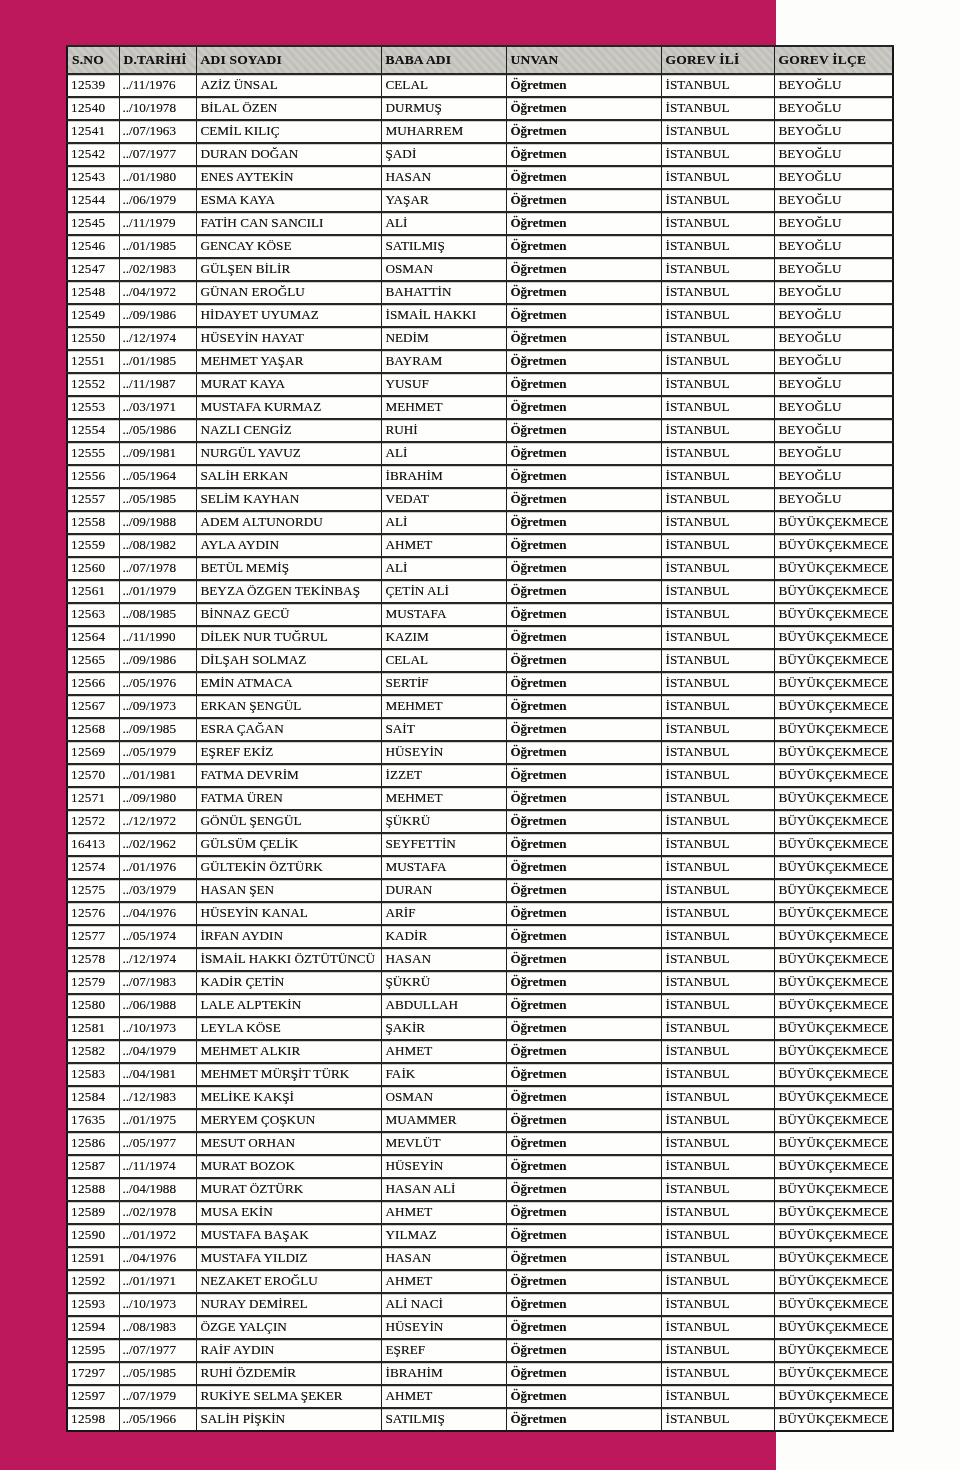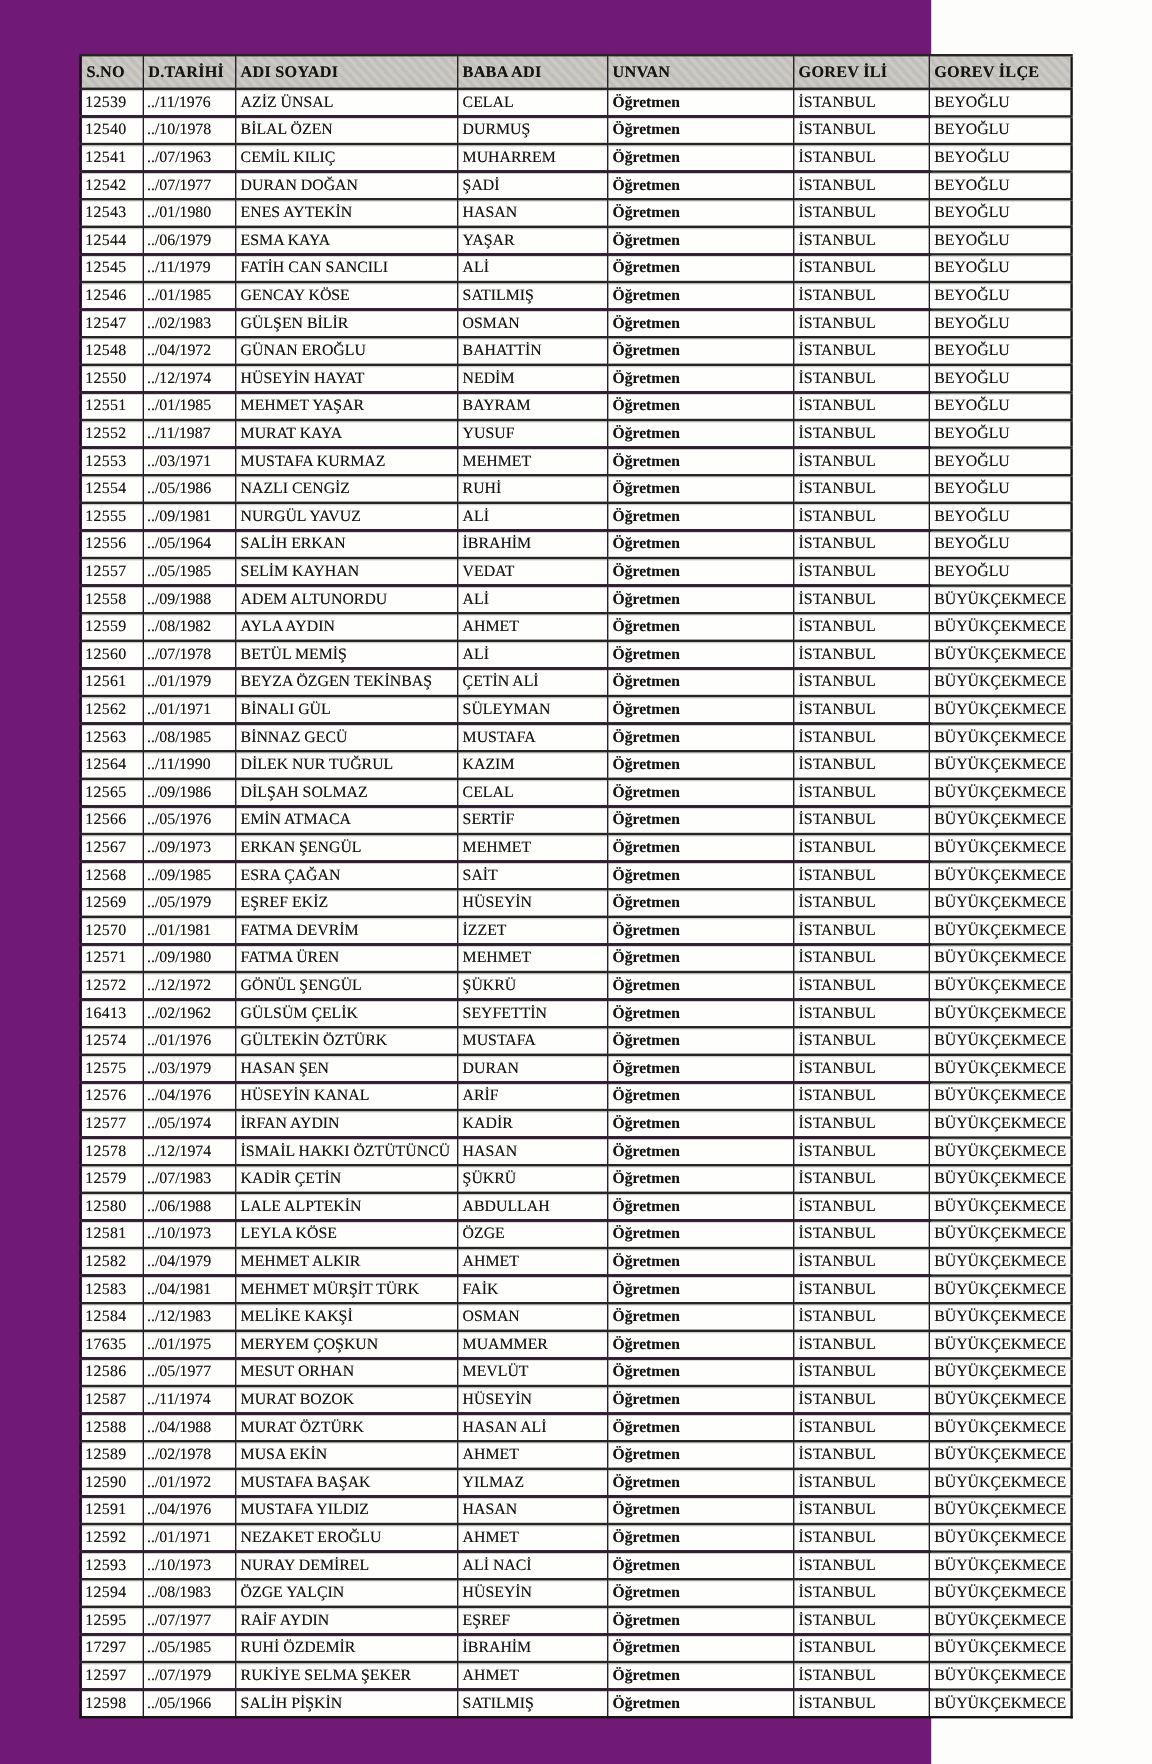--- a/index.html
+++ b/index.html
@@ -8,21 +8,21 @@
     width: 960px;
     height: 1470px;
     background: #fdfdfc;
     overflow: hidden;
     font-family: "Liberation Serif", "DejaVu Serif", serif;
   }
   .page {
     position: relative;
     width: 776px;
     height: 1470px;
-    background: #701a75;
+    background: #be185d;
   }
   table.doc-table {
     position: absolute;
     left: 66px;
     top: 45px;
     width: 826px;
     border-collapse: collapse;
     table-layout: fixed;
     border: 2.5px solid #161616;
   }
@@ -167,20 +167,29 @@
         <tr>
           <td class="c-sno">12548</td>
           <td class="c-date">../04/1972</td>
           <td class="c-name">GÜNAN EROĞLU</td>
           <td class="c-father">BAHATTİN</td>
           <td class="c-title">Öğretmen</td>
           <td class="c-province">İSTANBUL</td>
           <td class="c-district">BEYOĞLU</td>
         </tr>
         <tr>
+          <td class="c-sno">12549</td>
+          <td class="c-date">../09/1986</td>
+          <td class="c-name">HİDAYET UYUMAZ</td>
+          <td class="c-father">İSMAİL HAKKI</td>
+          <td class="c-title">Öğretmen</td>
+          <td class="c-province">İSTANBUL</td>
+          <td class="c-district">BEYOĞLU</td>
+        </tr>
+        <tr>
           <td class="c-sno">12550</td>
           <td class="c-date">../12/1974</td>
           <td class="c-name">HÜSEYİN HAYAT</td>
           <td class="c-father">NEDİM</td>
           <td class="c-title">Öğretmen</td>
           <td class="c-province">İSTANBUL</td>
           <td class="c-district">BEYOĞLU</td>
         </tr>
         <tr>
           <td class="c-sno">12551</td>
@@ -275,29 +284,20 @@
         <tr>
           <td class="c-sno">12561</td>
           <td class="c-date">../01/1979</td>
           <td class="c-name">BEYZA ÖZGEN TEKİNBAŞ</td>
           <td class="c-father">ÇETİN ALİ</td>
           <td class="c-title">Öğretmen</td>
           <td class="c-province">İSTANBUL</td>
           <td class="c-district">BÜYÜKÇEKMECE</td>
         </tr>
         <tr>
-          <td class="c-sno">12562</td>
-          <td class="c-date">../01/1971</td>
-          <td class="c-name">BİNALI GÜL</td>
-          <td class="c-father">SÜLEYMAN</td>
-          <td class="c-title">Öğretmen</td>
-          <td class="c-province">İSTANBUL</td>
-          <td class="c-district">BÜYÜKÇEKMECE</td>
-        </tr>
-        <tr>
           <td class="c-sno">12563</td>
           <td class="c-date">../08/1985</td>
           <td class="c-name">BİNNAZ GECÜ</td>
           <td class="c-father">MUSTAFA</td>
           <td class="c-title">Öğretmen</td>
           <td class="c-province">İSTANBUL</td>
           <td class="c-district">BÜYÜKÇEKMECE</td>
         </tr>
         <tr>
           <td class="c-sno">12564</td>
@@ -449,21 +449,21 @@
           <td class="c-name">LALE ALPTEKİN</td>
           <td class="c-father">ABDULLAH</td>
           <td class="c-title">Öğretmen</td>
           <td class="c-province">İSTANBUL</td>
           <td class="c-district">BÜYÜKÇEKMECE</td>
         </tr>
         <tr>
           <td class="c-sno">12581</td>
           <td class="c-date">../10/1973</td>
           <td class="c-name">LEYLA KÖSE</td>
-          <td class="c-father">ÖZGE</td>
+          <td class="c-father">ŞAKİR</td>
           <td class="c-title">Öğretmen</td>
           <td class="c-province">İSTANBUL</td>
           <td class="c-district">BÜYÜKÇEKMECE</td>
         </tr>
         <tr>
           <td class="c-sno">12582</td>
           <td class="c-date">../04/1979</td>
           <td class="c-name">MEHMET ALKIR</td>
           <td class="c-father">AHMET</td>
           <td class="c-title">Öğretmen</td>

